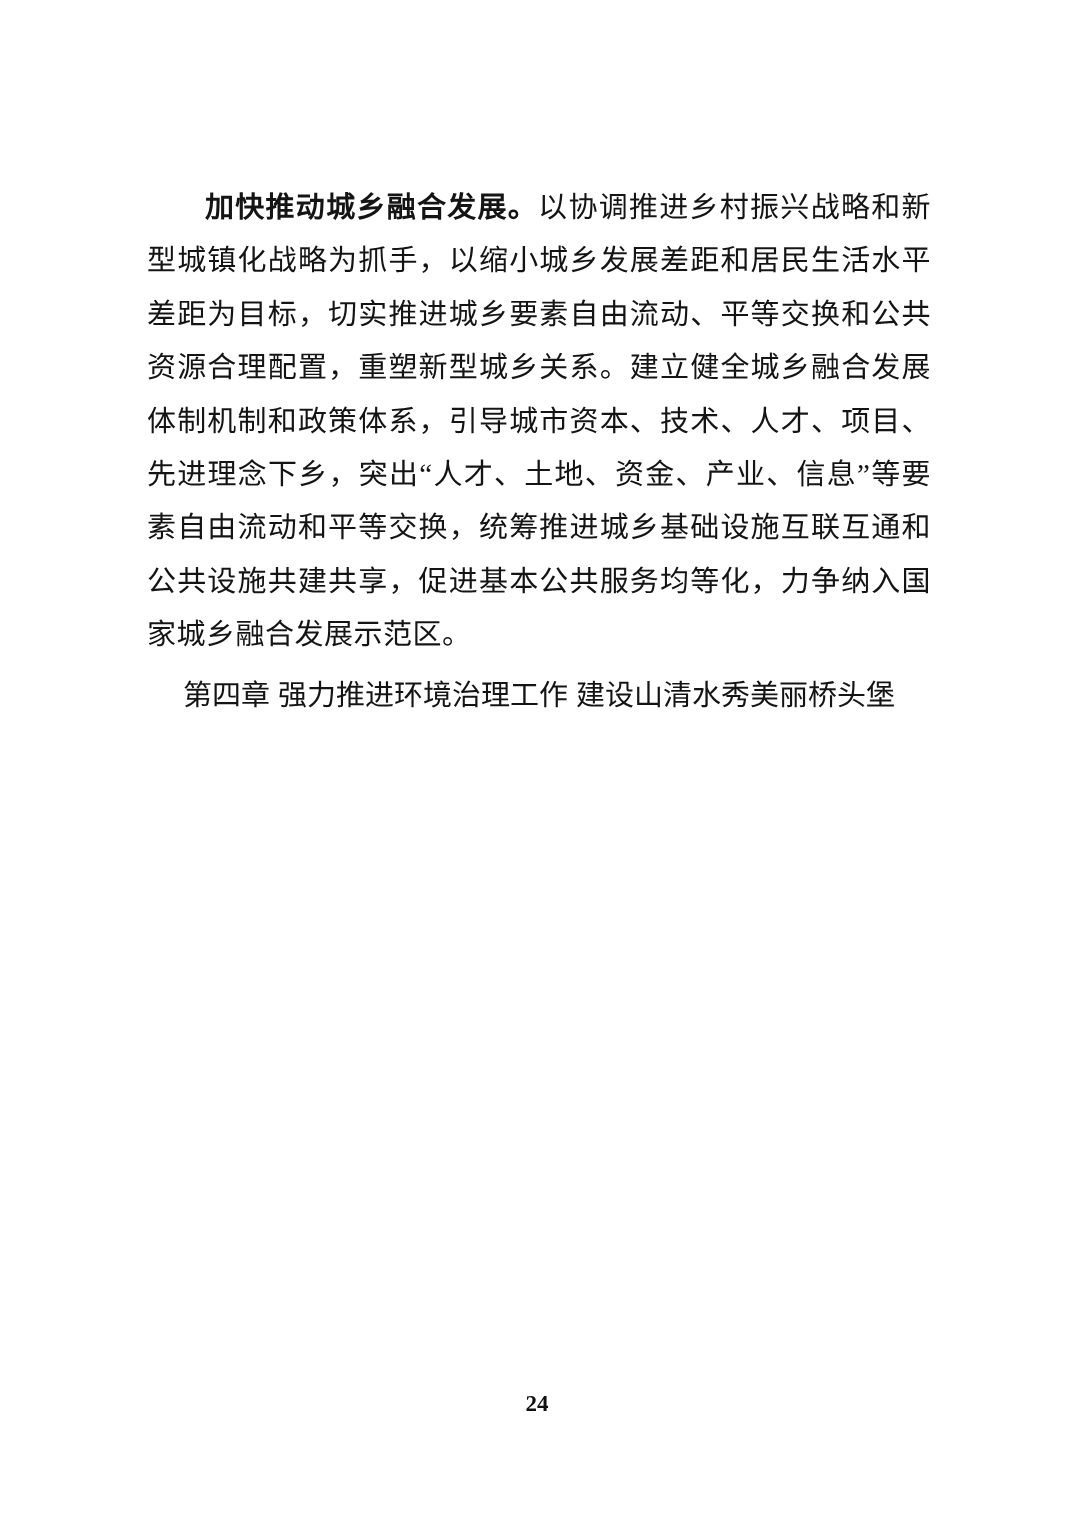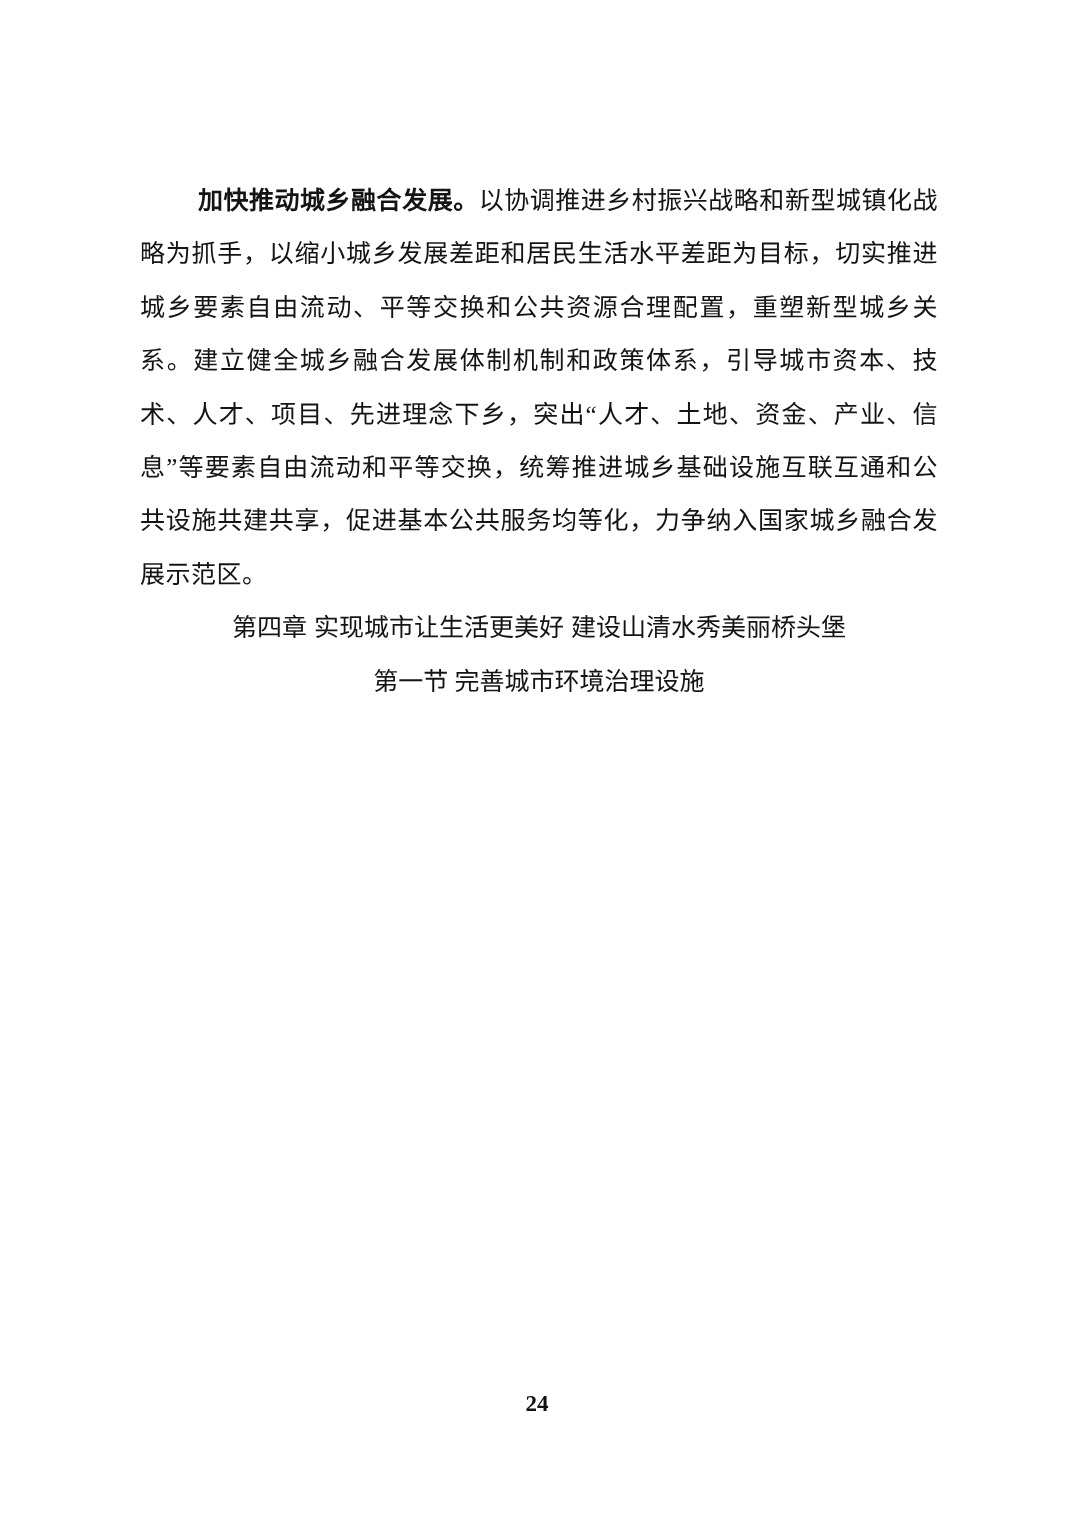--- a/index.html
+++ b/index.html
@@ -18,23 +18,23 @@
   }
   .content {
     position: absolute;
     left: 140px;
     top: 174px;
     width: 798px;
   }
   .content p,
   .content h2,
   .content h3 {
-    margin: 0;
+    margin: 7px;
     padding: 0;
-    font-size: 25px;
+    font-size: 29px;
     line-height: 53.4px;
     font-weight: normal;
   }
   .body-para {
     font-family: "Liberation Serif", "DejaVu Serif", serif;
     text-align: justify;
     text-justify: inter-character;
     text-indent: 58px;
     letter-spacing: 0.5px;
   }
@@ -67,23 +67,22 @@
   }
 </style>
 </head>
 <body>
 
 <div class="page">
   <div class="content">
 
     <p class="body-para"><span class="lead-bold">加快推动城乡融合发展。</span><span>以协调推进乡村振兴战略和新型城镇化战略为抓手，以缩小城乡发展差距和居民生活水平差距为目标，切实推进城乡要素自由流动、平等交换和公共资源合理配置，重塑新型城乡关系。建立健全城乡融合发展体制机制和政策体系，引导城市资本、技术、人才、项目、先进理念下乡，突出“人才、土地、资金、产业、信息”等要素自由流动和平等交换，统筹推进城乡基础设施互联互通和公共设施共建共享，促进基本公共服务均等化，力争纳入国家城乡融合发展示范区。</span></p>
 
-    <h2 class="chapter-heading">第四章 实现城市让生活更美好 建设山清水秀美丽桥头堡</h2>
+    <h2 class="chapter-heading">第四章 强力推进环境治理工作 建设山清水秀美丽桥头堡</h2>
 
 
-    <h3 class="section-heading">第一节 完善城市环境治理设施</h3>
 
 
 
   </div>
 
   <div class="page-number">24</div>
 </div>
 
 </body></html>

